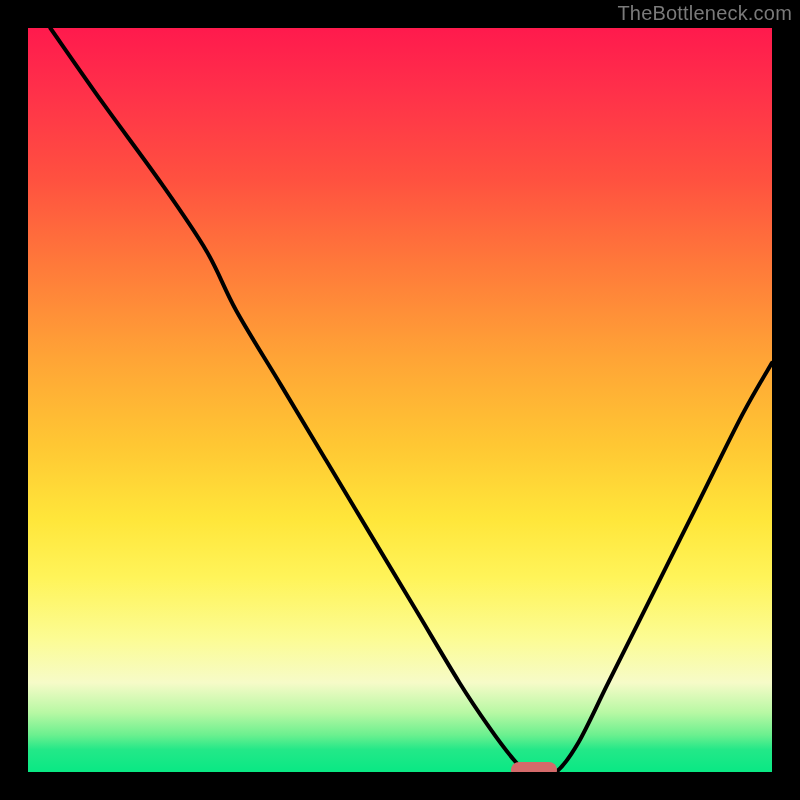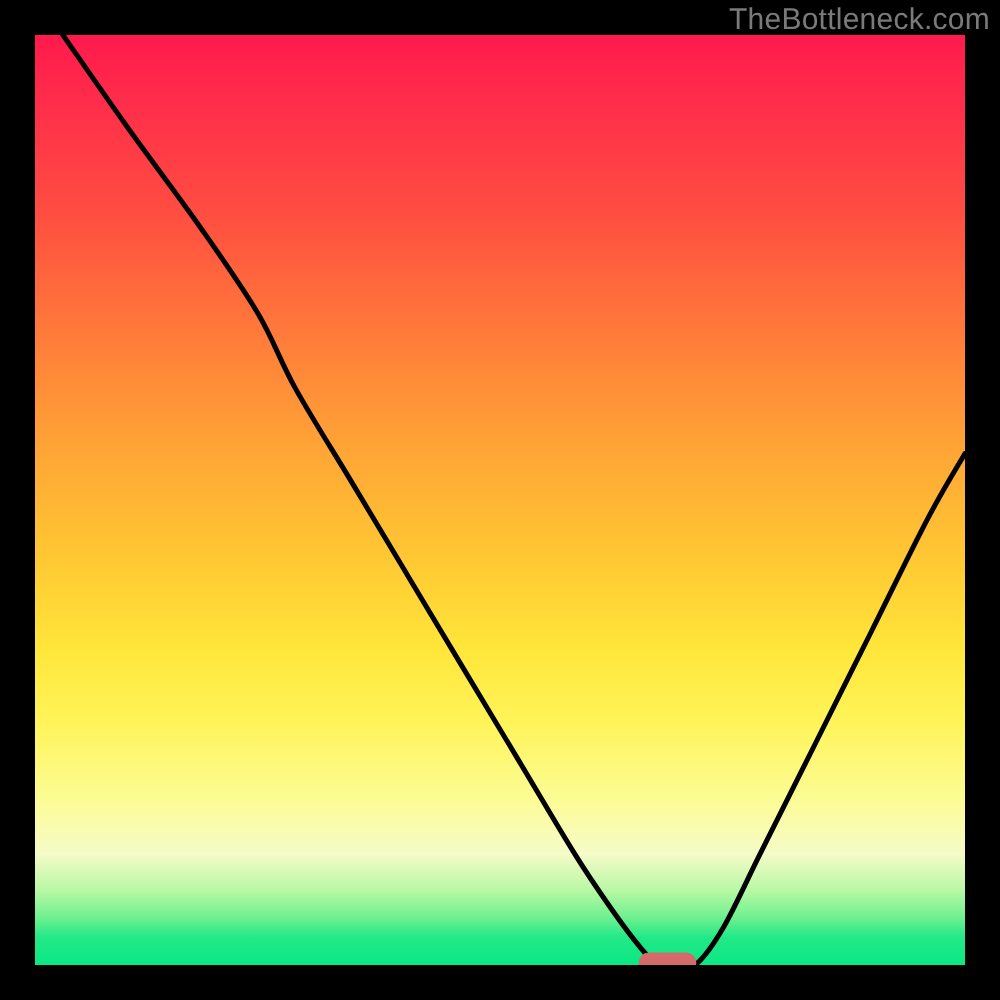--- a/index.html
+++ b/index.html
@@ -60,21 +60,21 @@
     border-radius: 8px;
     background: #d46a6a;
     transform: translate(-50%, -50%);
   }
   .watermark {
     position: absolute;
     top: 2px;
     right: 8px;
     color: #7a7a7a;
     font-family: Arial, Helvetica, sans-serif;
-    font-size: 24px;
+    font-size: 20px;
     letter-spacing: 0.2px;
     user-select: none;
   }
 </style>
 </head>
 <body>
 
 <div class="frame">
   <div class="watermark">TheBottleneck.com</div>
   <div class="plot">

